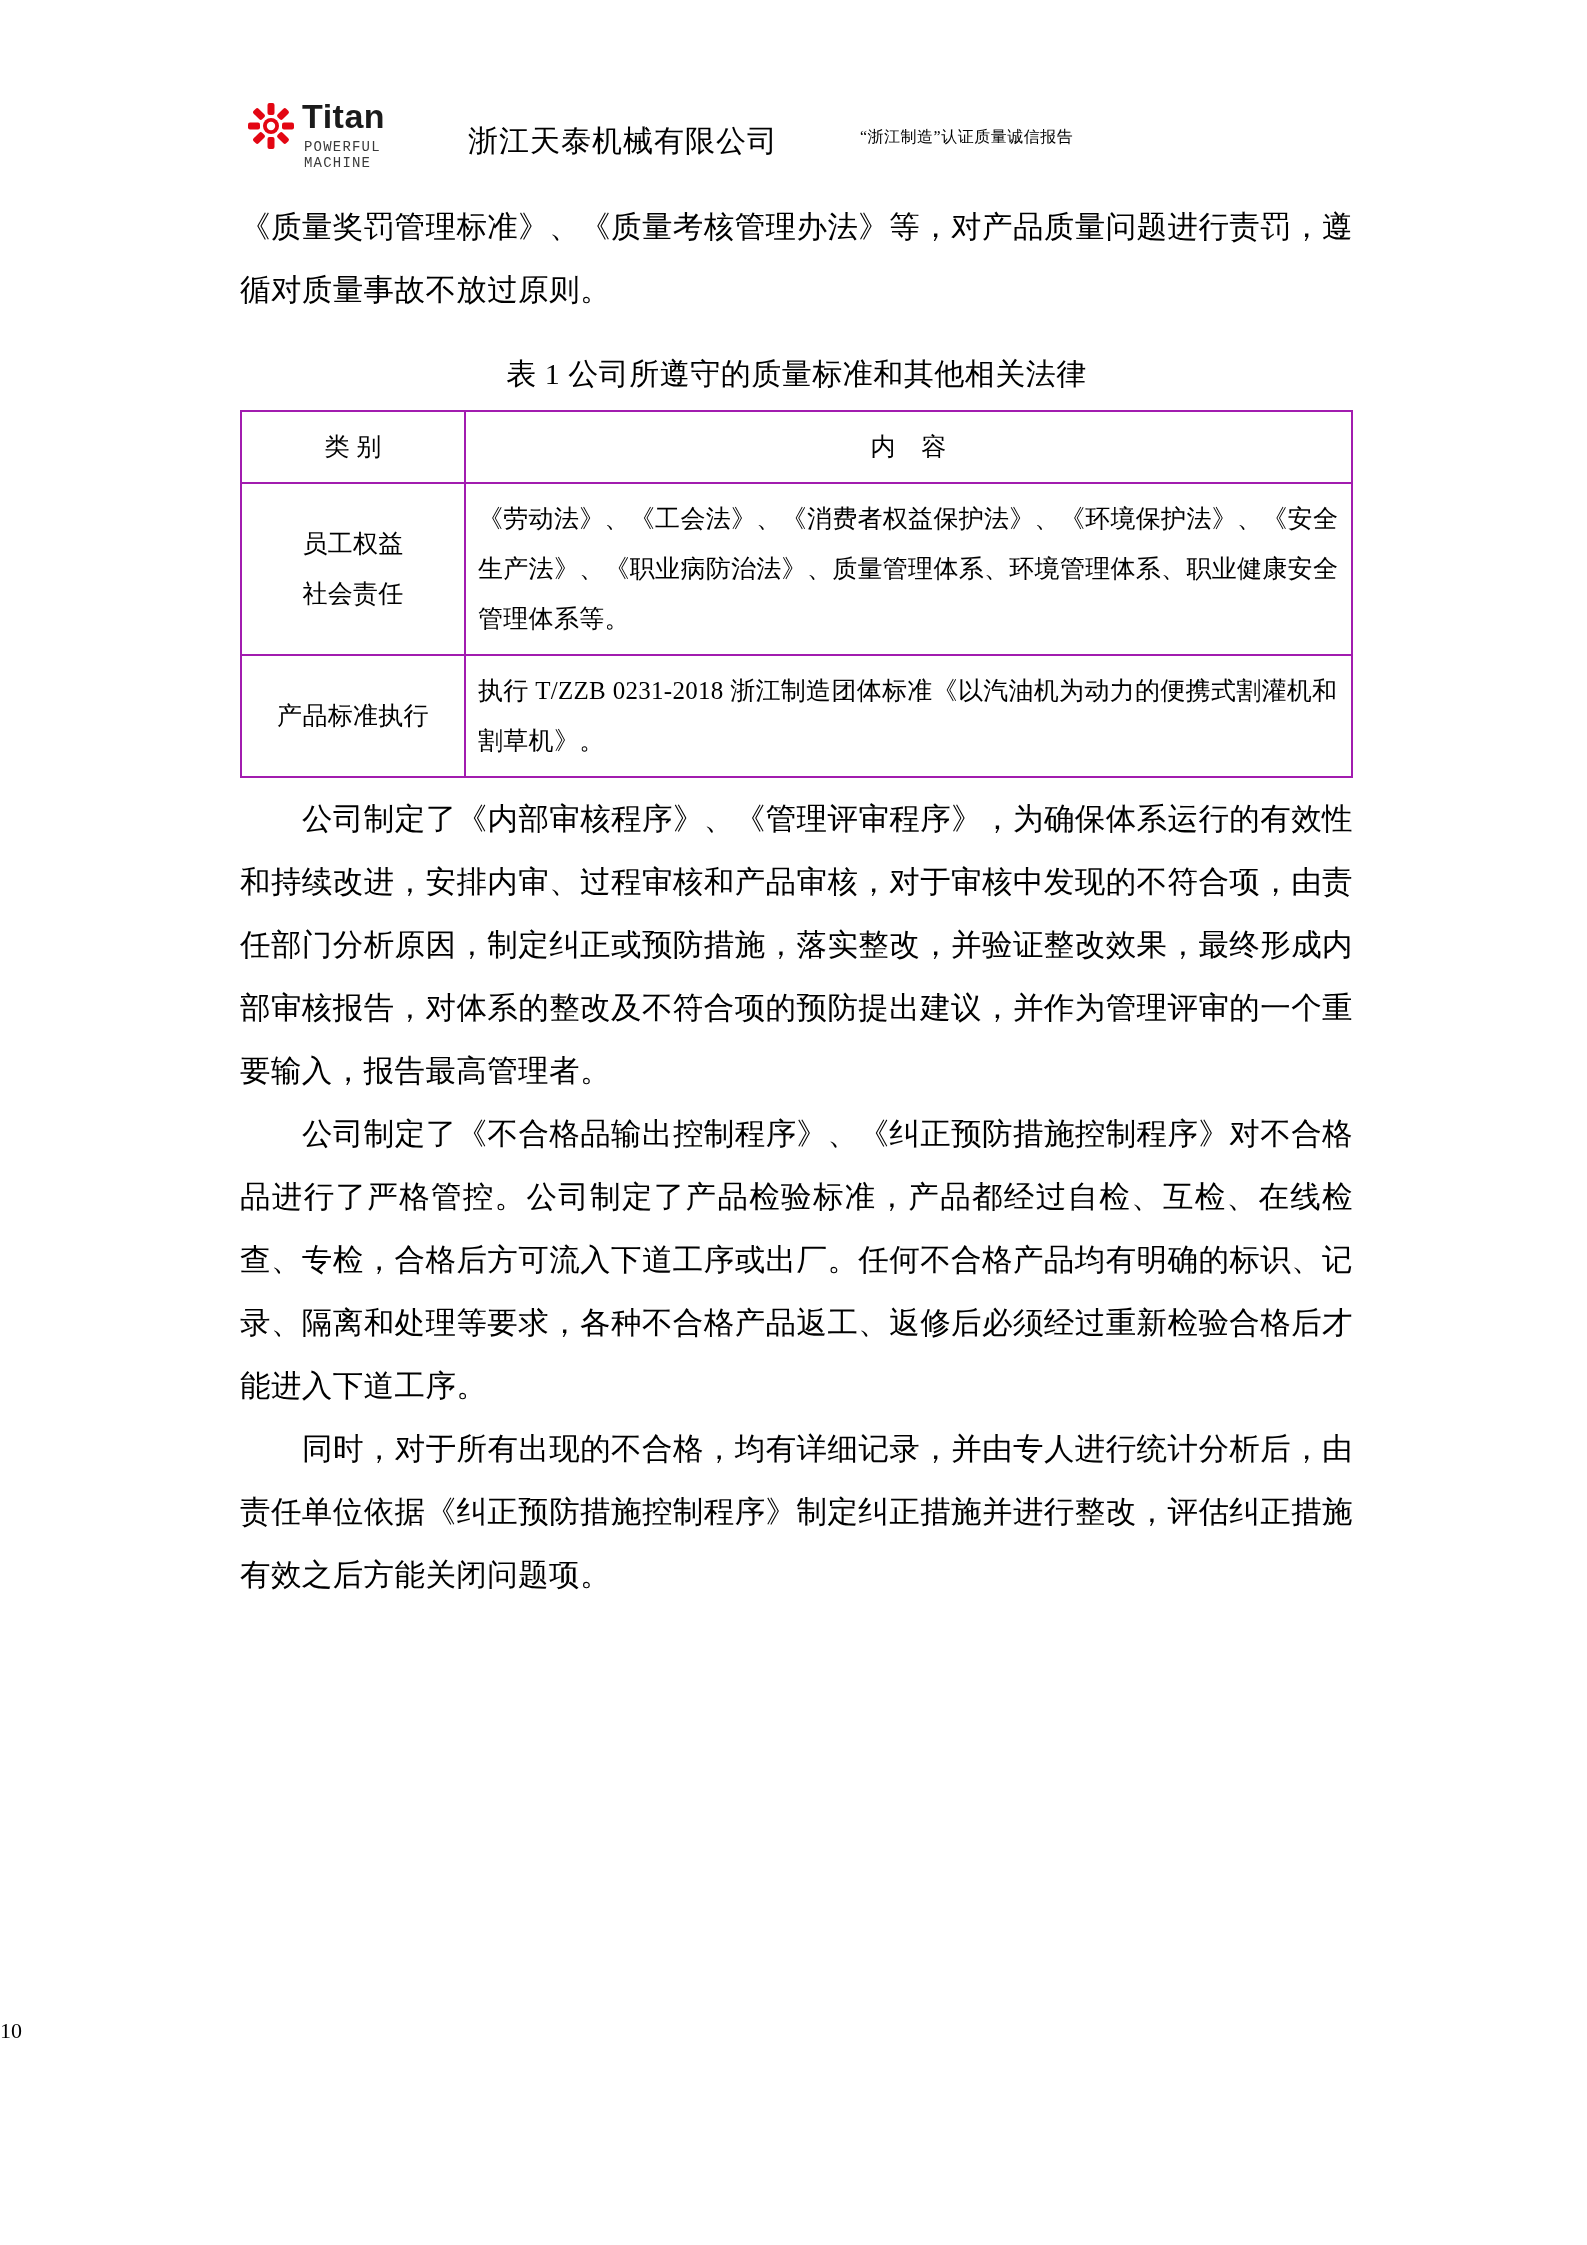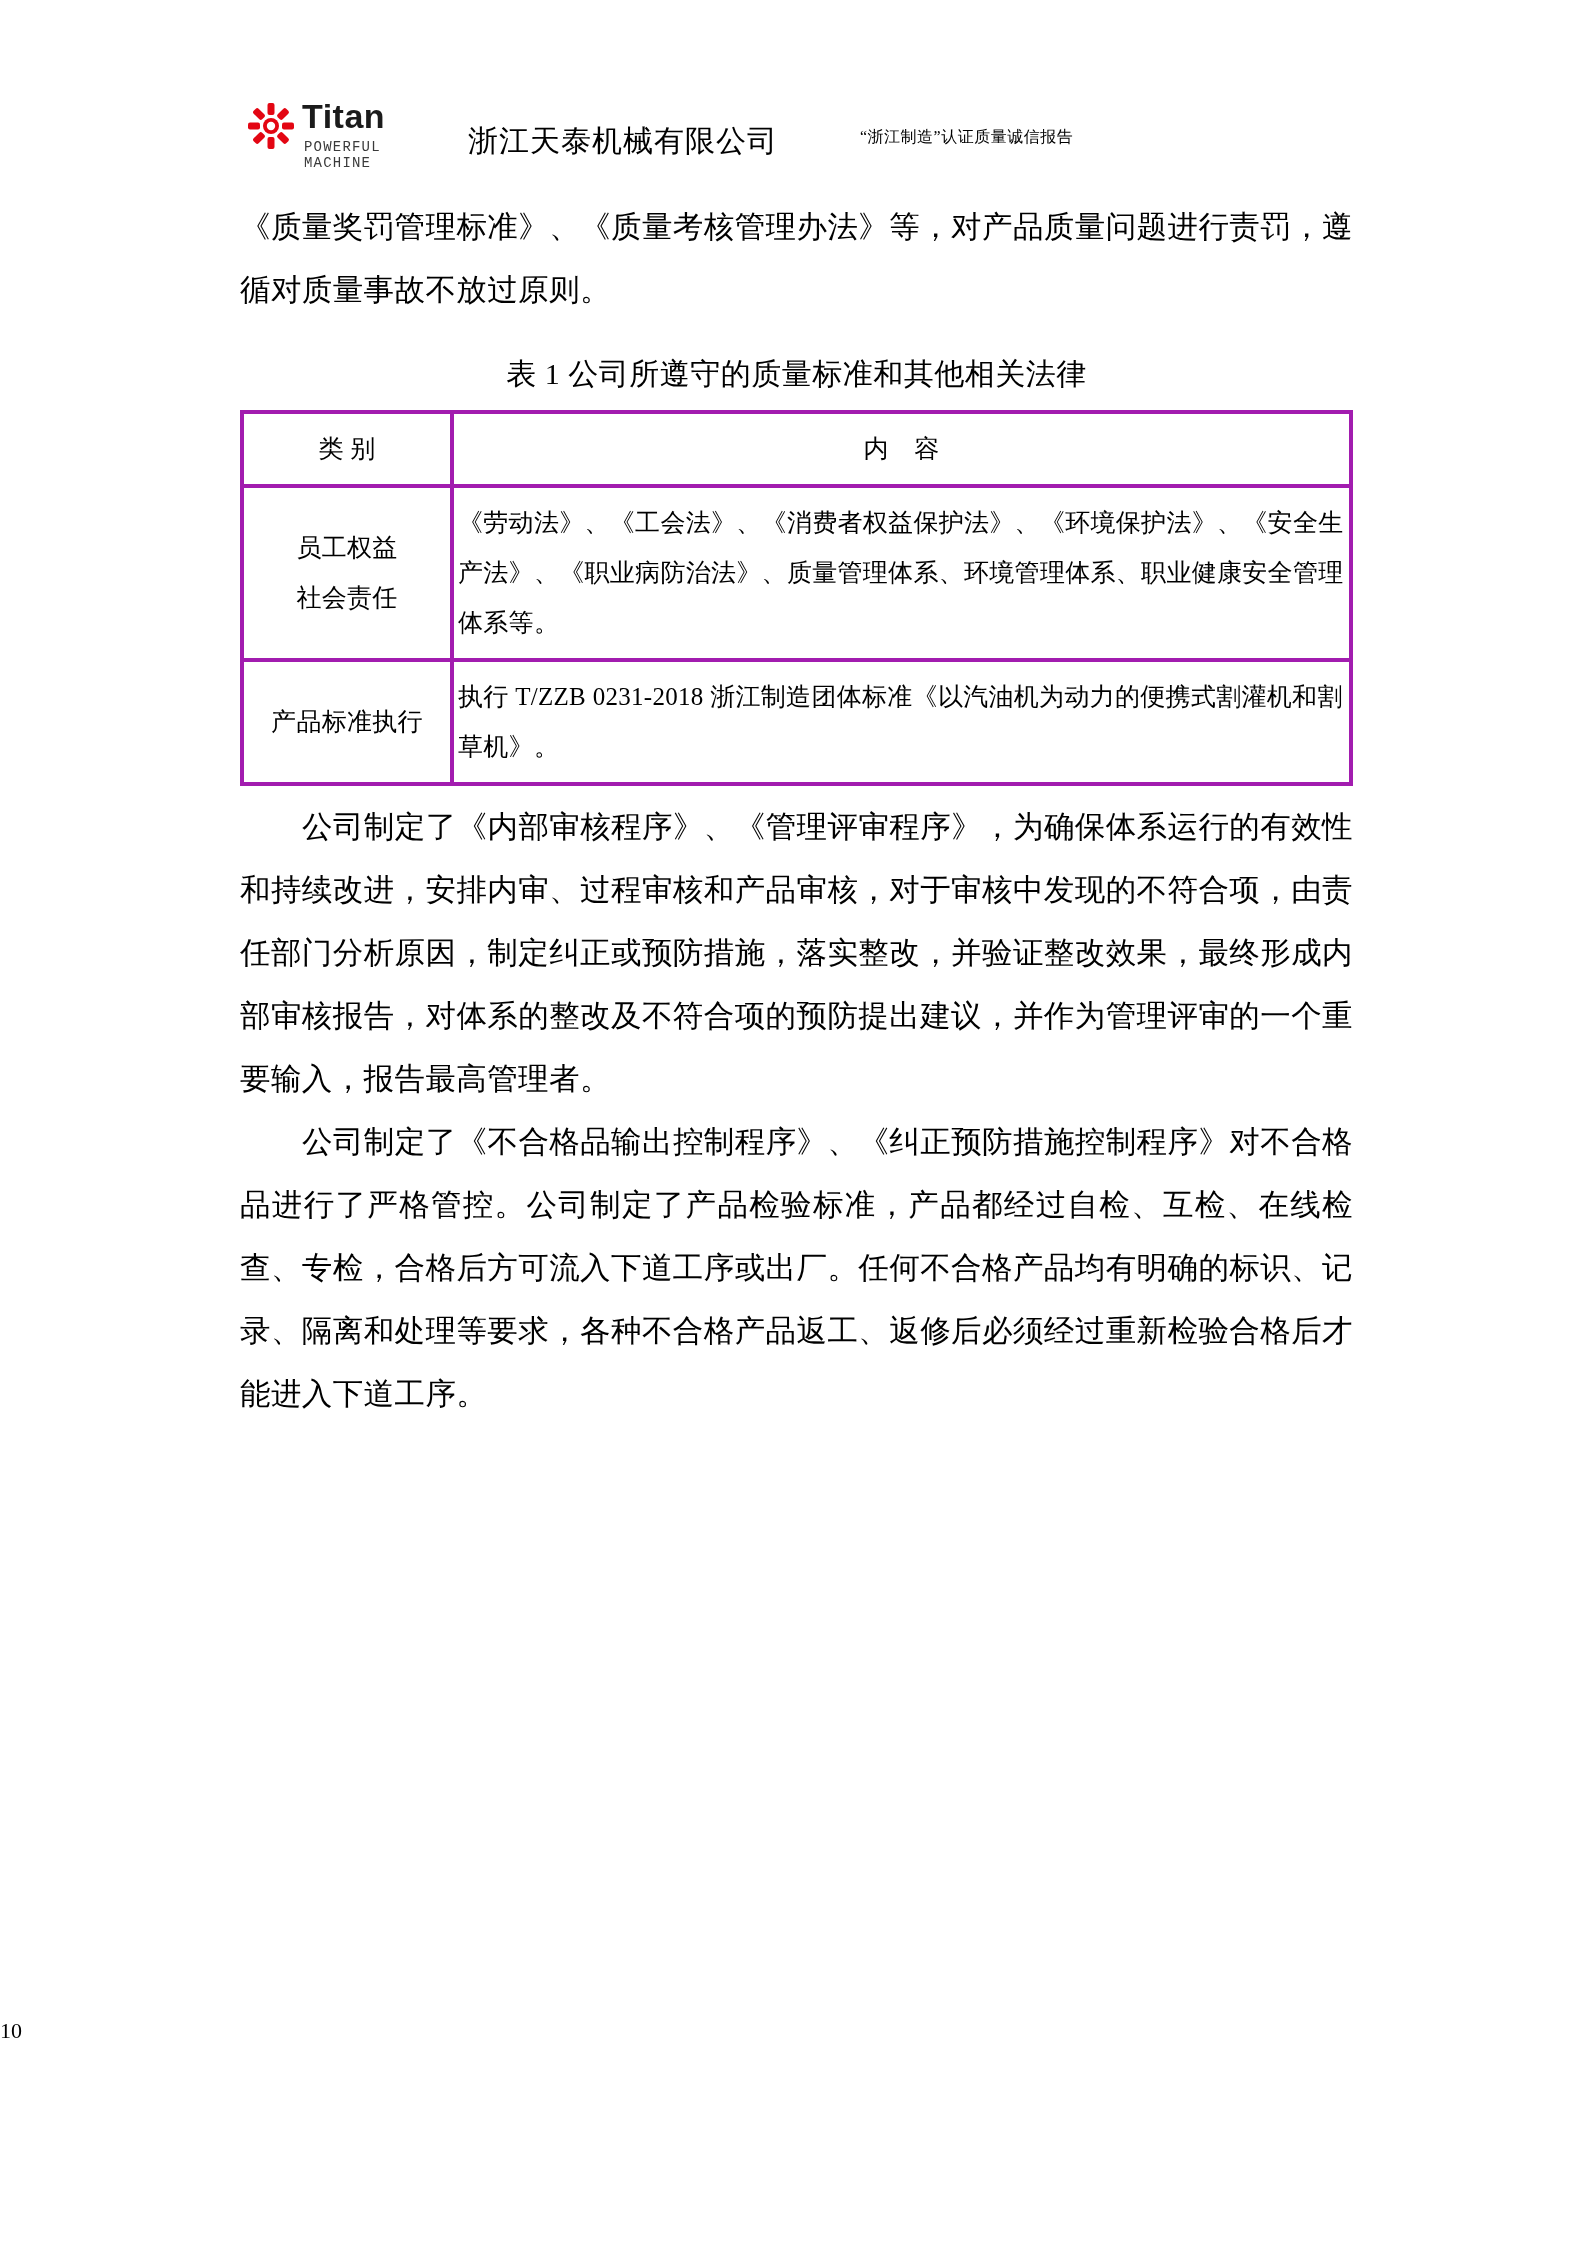--- a/index.html
+++ b/index.html
@@ -113,22 +113,22 @@
   }
 
   
   table.std-table {
     border-collapse: collapse;
     width: 1113px;
     table-layout: fixed;
     margin: 0 0 10px 0;
   }
   table.std-table td {
-    border: 4px solid #a21caf;
-    padding: 10px 4px;
+    border: 2px solid #a21caf;
+    padding: 10px 12px;
     vertical-align: middle;
     font-size: 25px;
     line-height: 50px;
     letter-spacing: 0.3px;
   }
   td.col-head {
     width: 198px;
     text-align: center;
   }
   td.center {
@@ -201,18 +201,19 @@
         </tr>
         <tr>
           <td class="cat-cell">产品标准执行</td>
           <td>执行 T/ZZB 0231-2018 浙江制造团体标准《以汽油机为动力的便携式割灌机和割草机》。</td>
         </tr>
       </tbody>
     </table>
 
     <p class="para indent">公司制定了《内部审核程序》、《管理评审程序》，为确保体系运行的有效性和持续改进，安排内审、过程审核和产品审核，对于审核中发现的不符合项，由责任部门分析原因，制定纠正或预防措施，落实整改，并验证整改效果，最终形成内部审核报告，对体系的整改及不符合项的预防提出建议，并作为管理评审的一个重要输入，报告最高管理者。</p>
     <p class="para indent">公司制定了《不合格品输出控制程序》、《纠正预防措施控制程序》对不合格品进行了严格管控。公司制定了产品检验标准，产品都经过自检、互检、在线检查、专检，合格后方可流入下道工序或出厂。任何不合格产品均有明确的标识、记录、隔离和处理等要求，各种不合格产品返工、返修后必须经过重新检验合格后才能进入下道工序。</p>
+    <p class="para indent">同时，对于所有出现的不合格，均有详细记录，并由专人进行统计分析后，由责任单位依据《纠正预防措施控制程序》制定纠正措施并进行整改，评估纠正措施有效之后方能关闭问题项。</p>
 
   </div>
 
   <div class="page-number">10</div>
 
 </div>
 
 </body></html>

